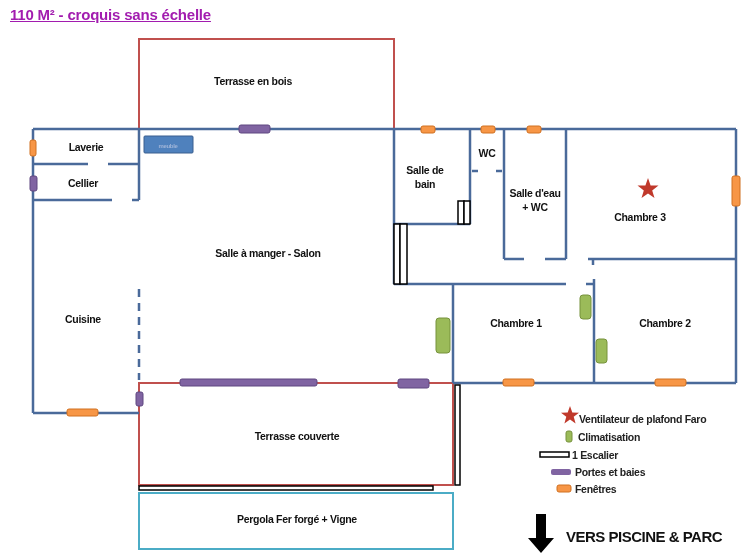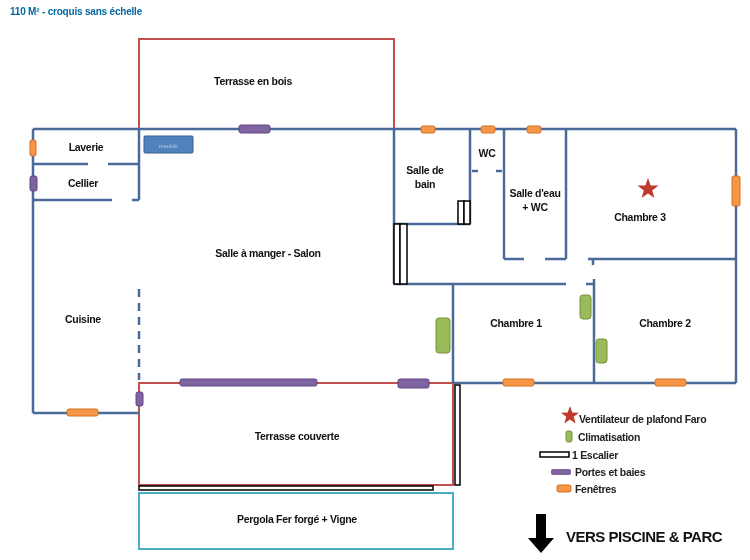--- a/index.html
+++ b/index.html
@@ -1,18 +1,18 @@
 <!DOCTYPE html>
 <html><head>
 <meta charset="utf-8">
 <style>
   html, body { margin: 0; padding: 0; background: #ffffff; }
   body { width: 750px; height: 560px; position: relative; overflow: hidden; font-family: "Liberation Sans", sans-serif; }
   #plan { position: absolute; left: 0; top: 0; }
-  .title { position: absolute; left: 10px; top: 6px; font-family: "Liberation Sans", sans-serif; font-weight: bold; font-size: 10px; color: #0369a1; letter-spacing: -0.2px; }
+  .title { position: absolute; left: 10px; top: 6px; font-family: "Liberation Sans", sans-serif; font-weight: bold; font-size: 15px; color: #a21caf; letter-spacing: -0.2px; text-decoration: underline; }
   .lbl { font-family: "Liberation Sans", sans-serif; font-weight: bold; font-size: 10.5px; fill: #111; letter-spacing: -0.3px; }
   .legend-text { font-family: "Liberation Sans", sans-serif; font-weight: bold; font-size: 10.5px; fill: #222; letter-spacing: -0.3px; }
   .dir-text { font-family: "Liberation Sans", sans-serif; font-weight: bold; font-size: 15px; fill: #111; letter-spacing: -0.5px; }
 </style>
 </head>
 <body>
 
 <div class="title">110 M² - croquis sans échelle</div>
 
 <svg id="plan" width="750" height="560" viewBox="0 0 750 560">

